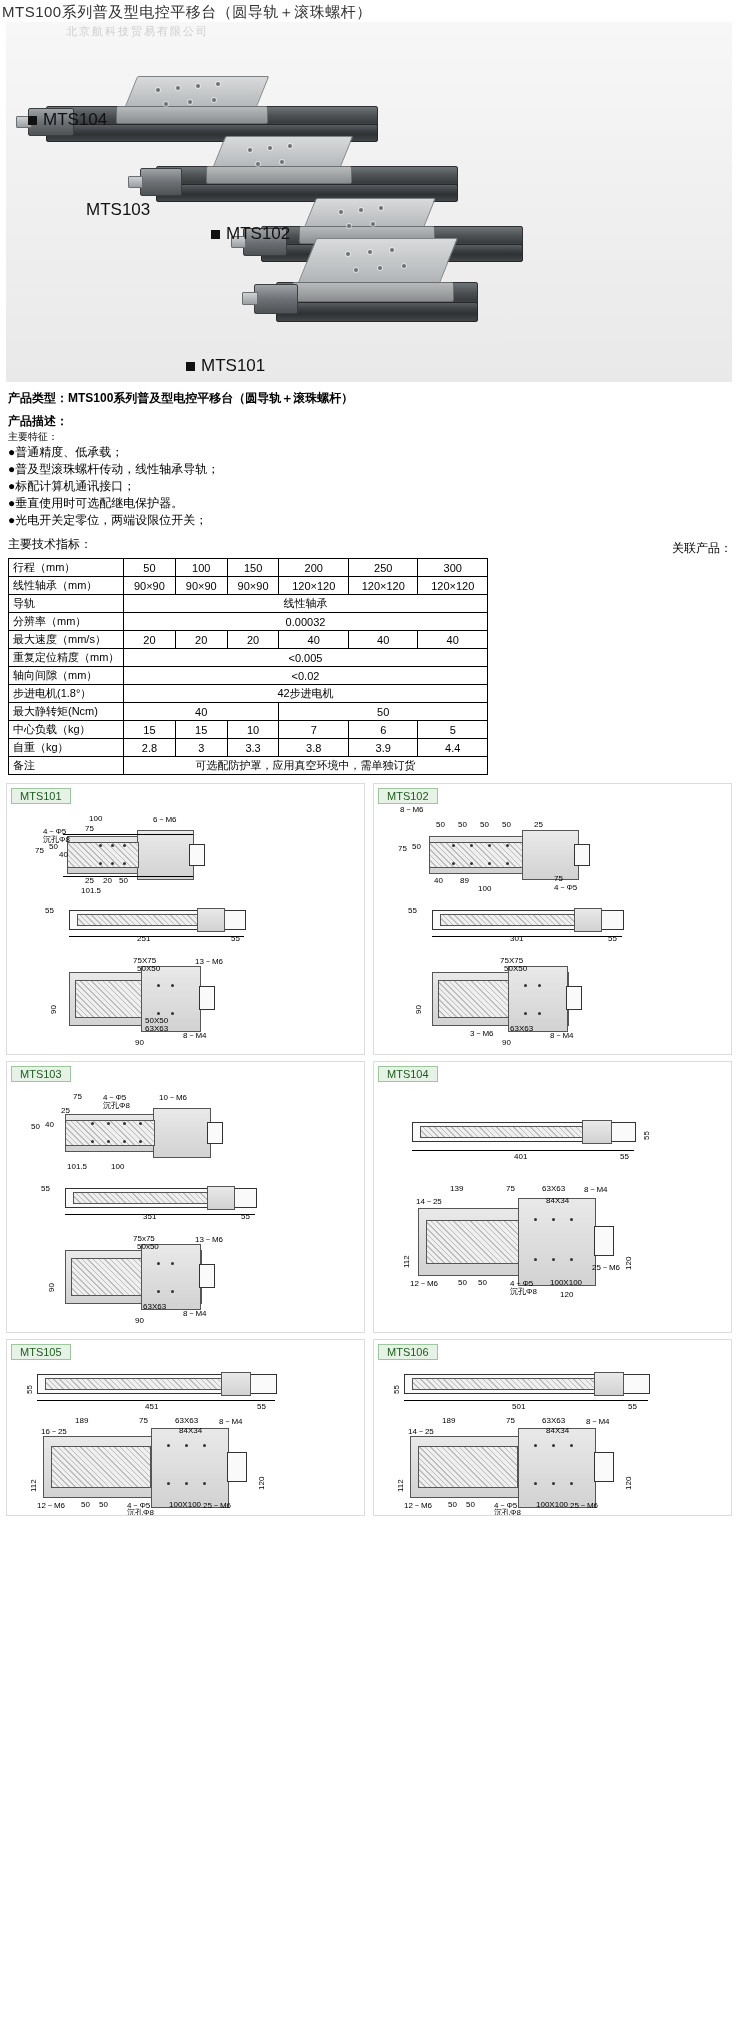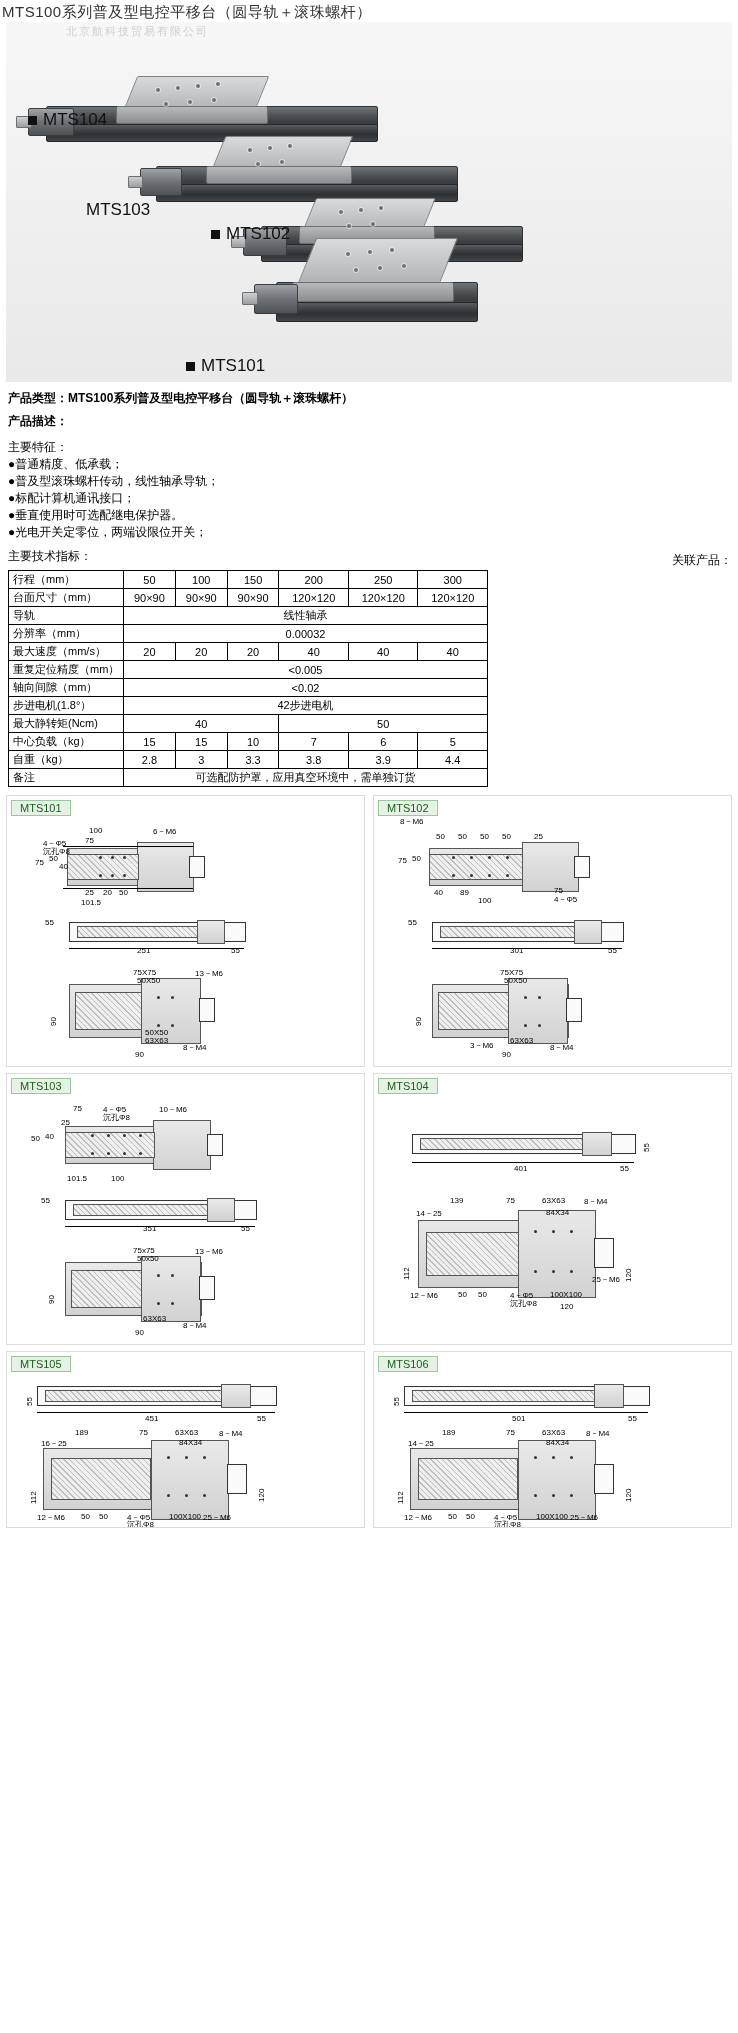--- a/index.html
+++ b/index.html
@@ -101,22 +101,22 @@
     font-weight: bold;
     font-size: 12px;
     margin-top: 8px;
   }
   .prod-desc-title {
     font-weight: bold;
     font-size: 12px;
     margin-top: 6px;
   }
   .feat-head {
-    margin-top: 9px;
-    font-size: 12px;
+    margin-top: 0;
+    font-size: 10px;
   }
   .feat {
     font-size: 12px;
     line-height: 17px;
   }
   .spec-head {
     margin-top: 7px;
     font-size: 12px;
   }
   
@@ -307,21 +307,21 @@
       <tr>
         <td class="lbl">行程（mm）</td>
         <td>50</td>
         <td>100</td>
         <td>150</td>
         <td>200</td>
         <td>250</td>
         <td>300</td>
       </tr>
       <tr>
-        <td class="lbl">台面尺寸（mm）</td>
+        <td class="lbl">线性轴承（mm）</td>
         <td>90×90</td>
         <td>90×90</td>
         <td>90×90</td>
         <td>120×120</td>
         <td>120×120</td>
         <td>120×120</td>
       </tr>
       <tr>
         <td class="lbl">导轨</td>
         <td colspan="6">线性轴承</td>

